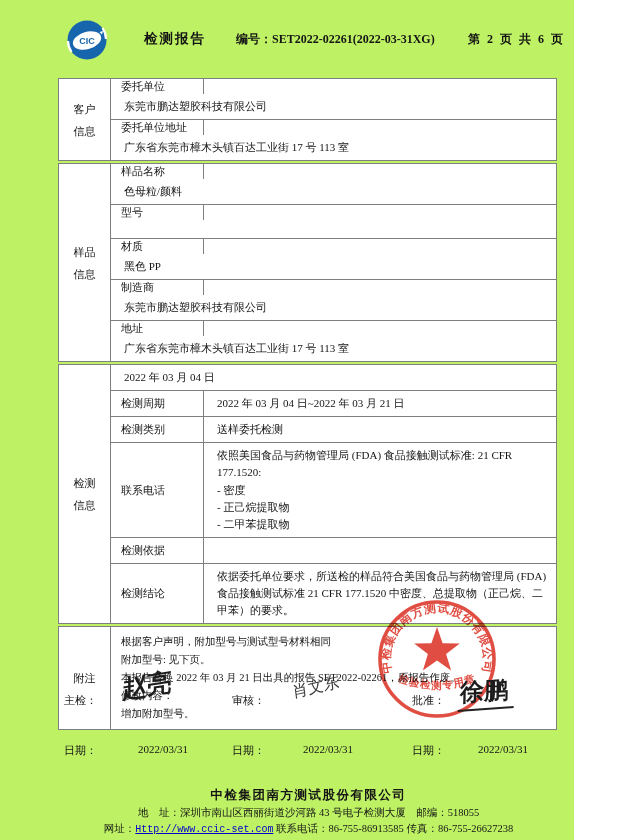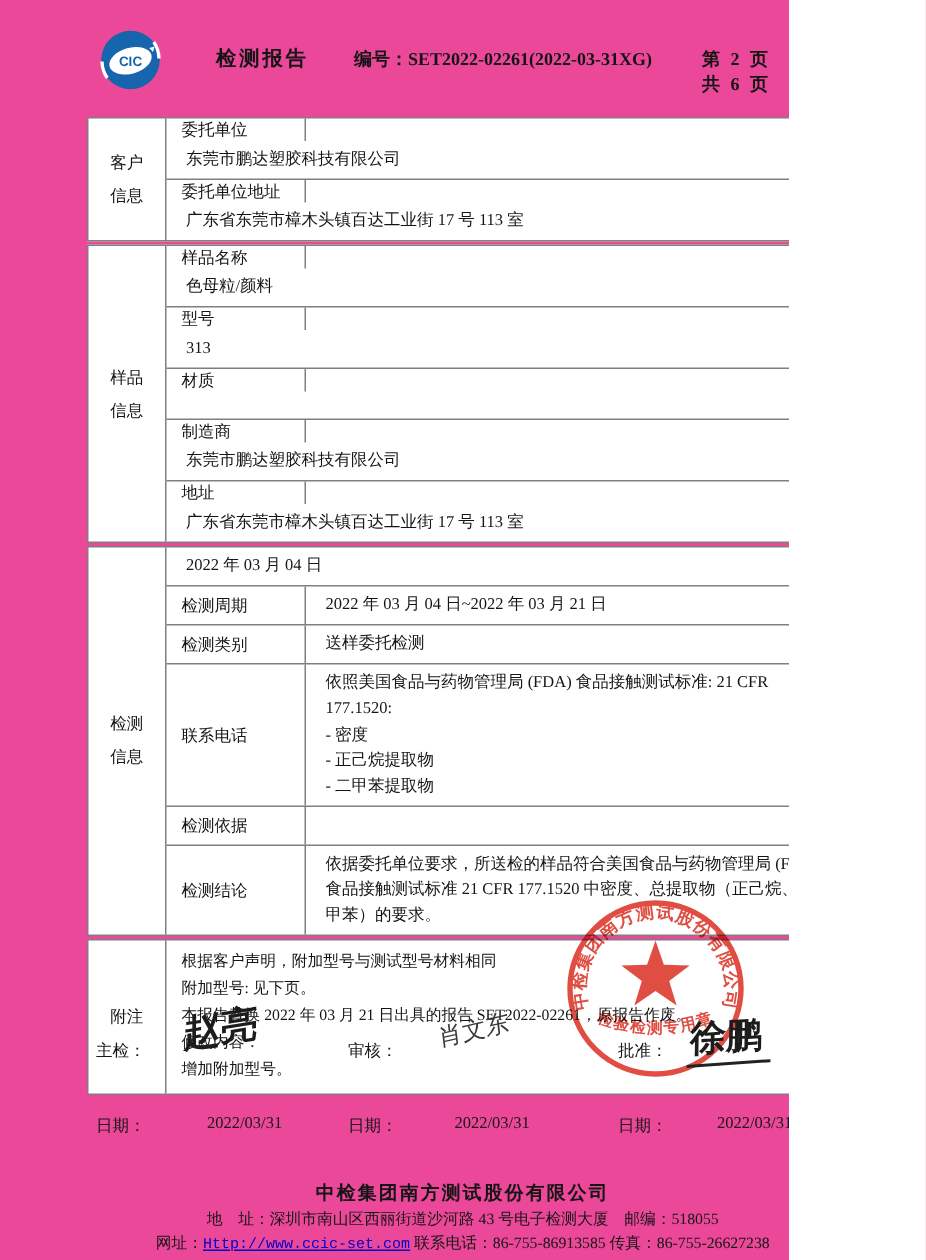--- a/index.html
+++ b/index.html
@@ -1,19 +1,20 @@
 <!DOCTYPE html>
 <html><head>
 <meta charset="utf-8">
 <style>
   html,body { margin:0; padding:0; background:#ffffff; }
   .page {
-    position:relative; width:526px; height:840px; background:#ec4899;
+    position:relative; width:526px; height:840px; background:#bef264;
     font-family:"Liberation Serif","DejaVu Serif",serif; color:#151515;
     overflow:hidden;
+    padding-left:48px;
   }
 
   
   .logo { position:absolute; left:66px; top:19px; width:42px; height:42px; }
   .title { position:absolute; left:144px; top:30px; font-size:13.5px; font-weight:bold; letter-spacing:2px; }
   .report-no { position:absolute; left:236px; top:31px; font-size:12px; font-weight:bold; }
   .page-info { position:absolute; left:468px; top:31px; font-size:12px; font-weight:bold; letter-spacing:2px; }
 
   
   .tables { position:absolute; left:58px; top:78px; width:499px; }
@@ -99,24 +100,24 @@
     <div class="section">
       <div class="cat">样品
 信息</div>
       <div class="rows">
         <div class="row h33">
           <div class="lbl">样品名称</div>
           <div class="val">色母粒/颜料</div>
         </div>
         <div class="row h33">
           <div class="lbl">型号</div>
-          <div class="val">313</div>
         </div>
         <div class="row h33">
           <div class="lbl">材质</div>
+          <div class="val">黑色 PP</div>
         </div>
         <div class="row h33">
           <div class="lbl">制造商</div>
           <div class="val">东莞市鹏达塑胶科技有限公司</div>
         </div>
         <div class="row h33">
           <div class="lbl">地址</div>
           <div class="val">广东省东莞市樟木头镇百达工业街 17 号 113 室</div>
         </div>
       </div>

